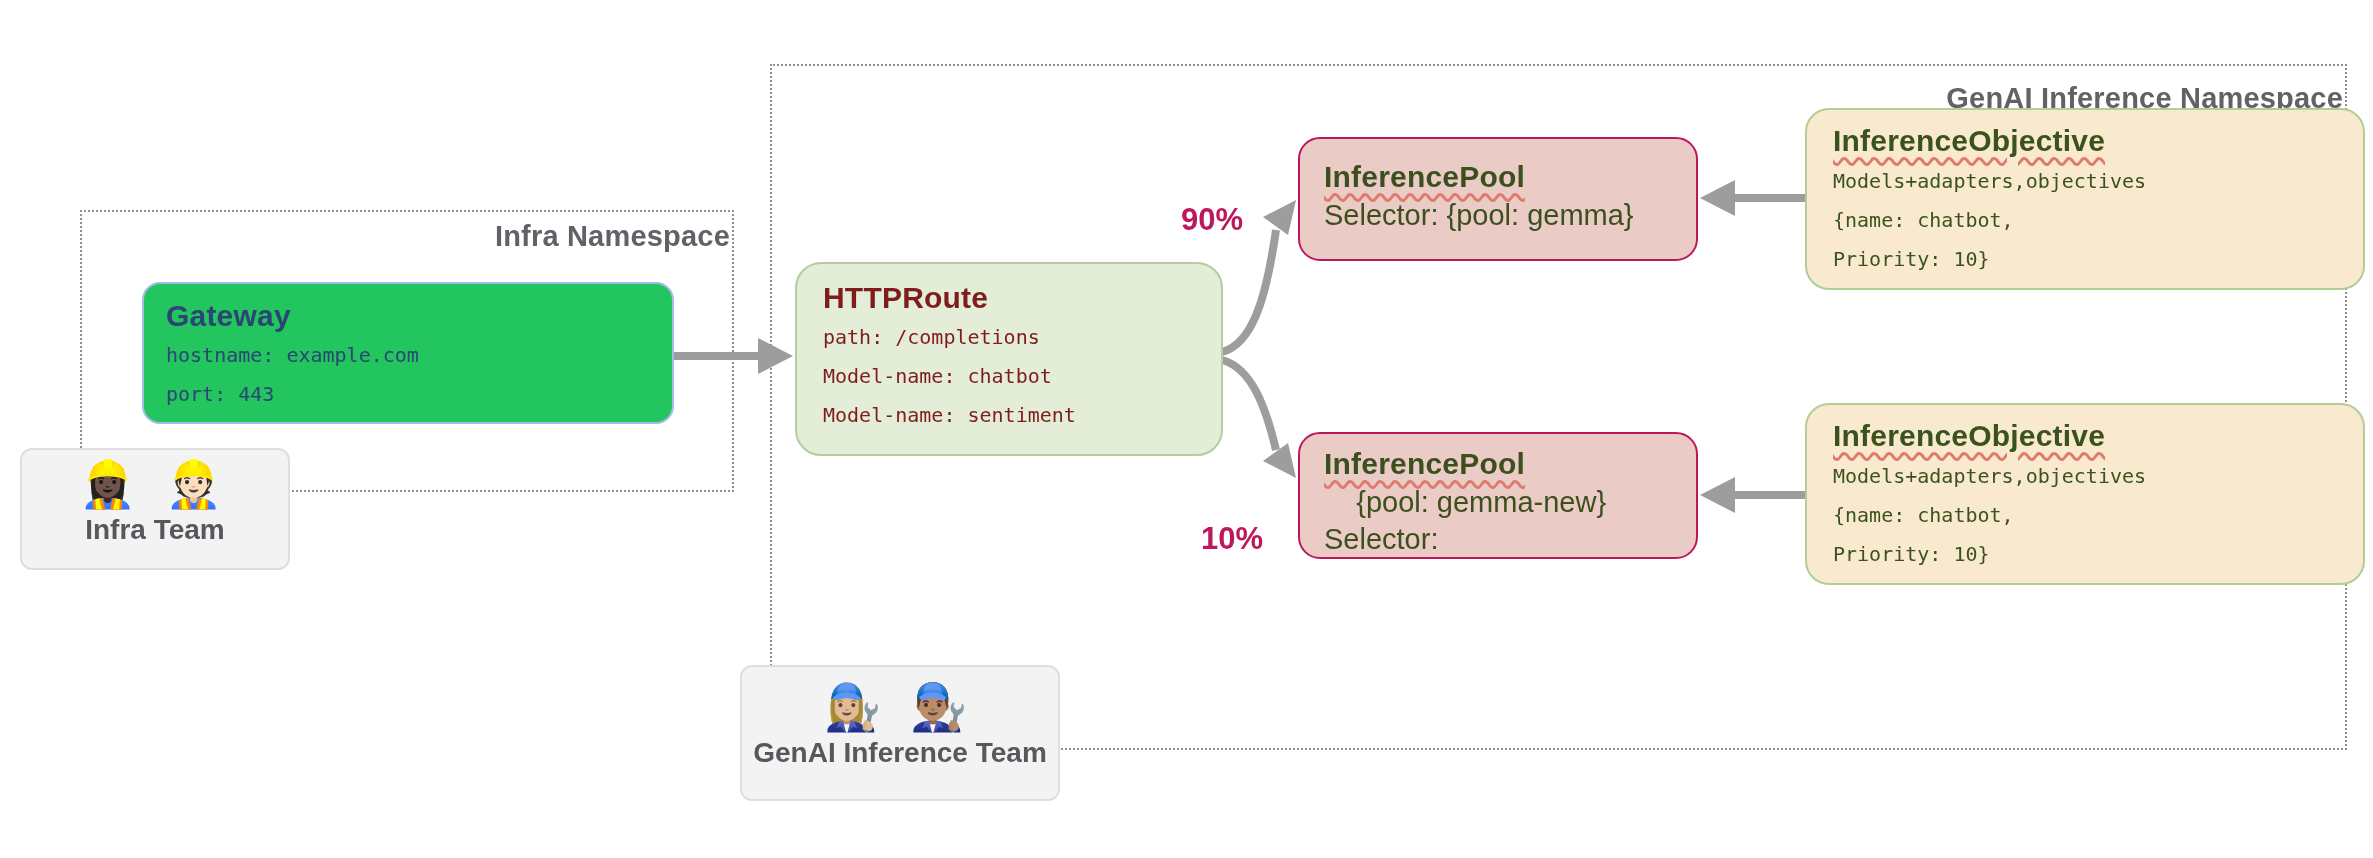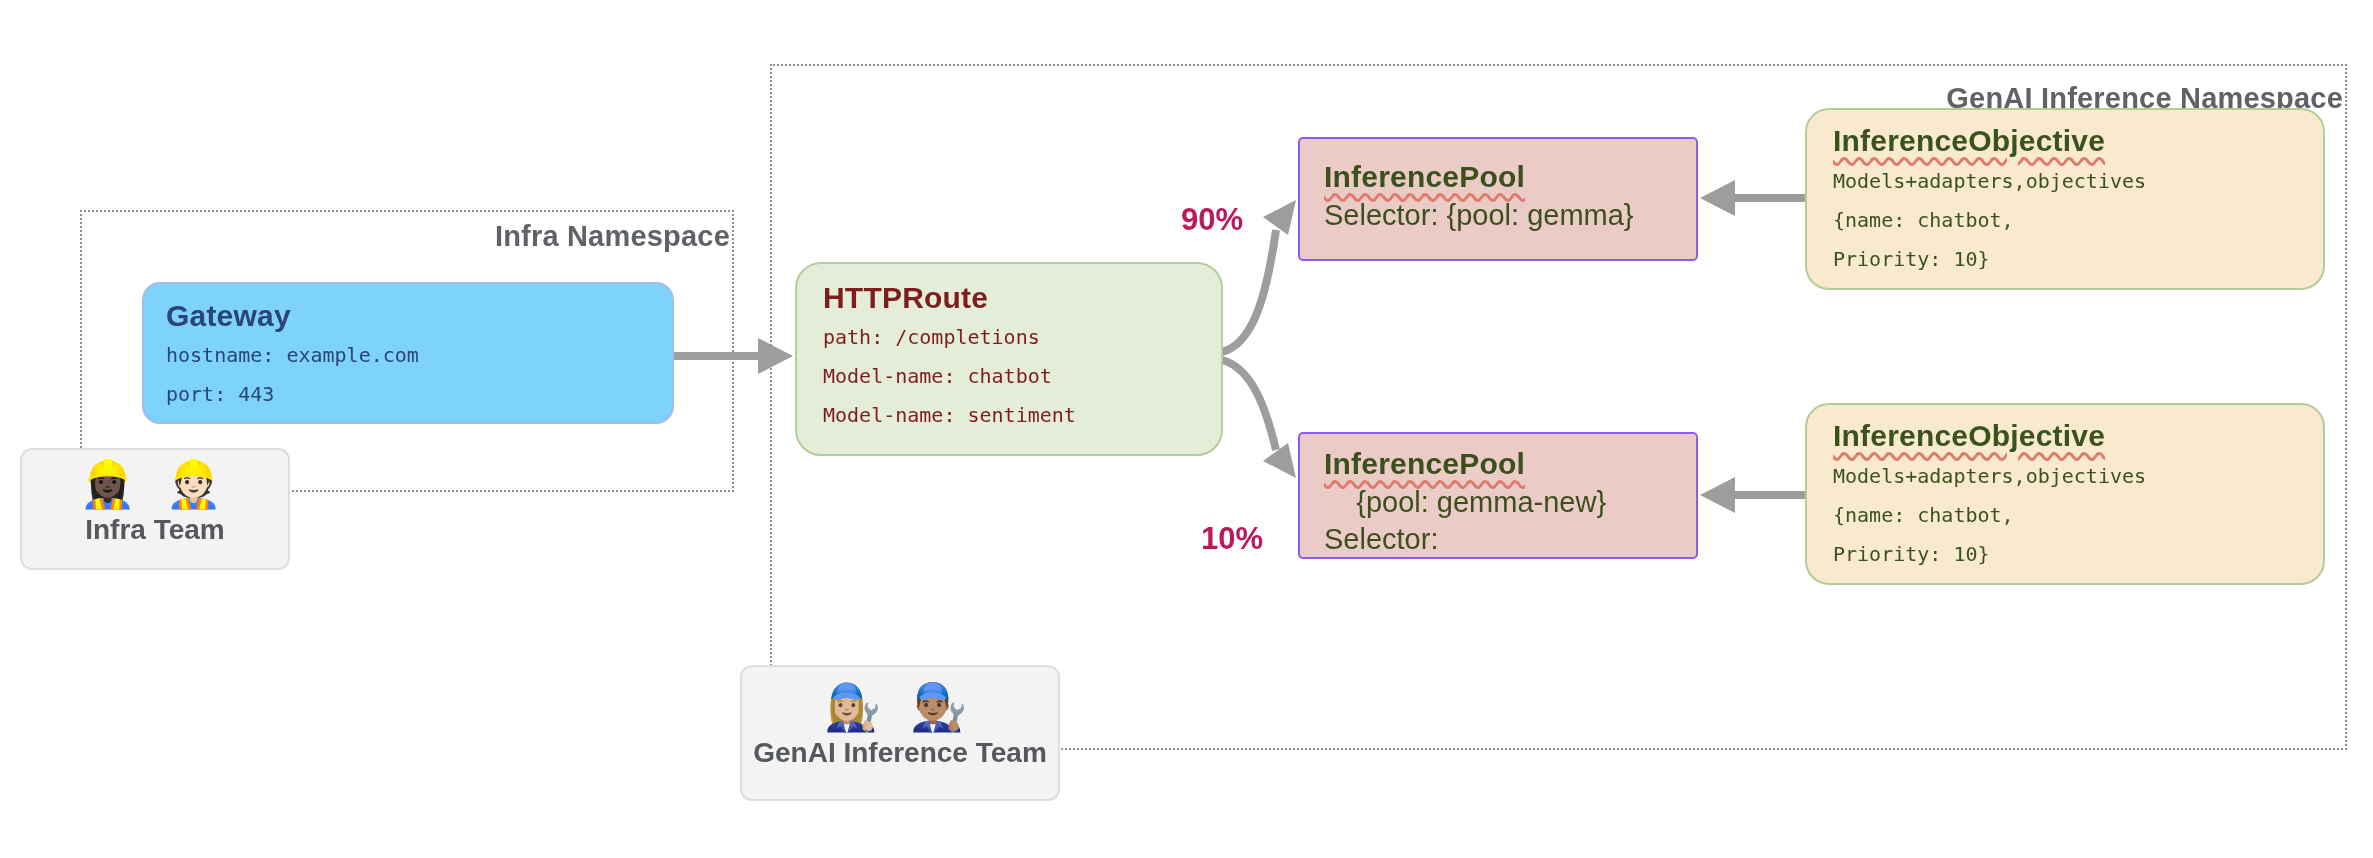--- a/index.html
+++ b/index.html
@@ -53,49 +53,49 @@
   }
   .squiggle{
     text-decoration-line:underline;
     text-decoration-style:wavy;
     text-decoration-color:#e07a6d;
     text-decoration-thickness:2.5px;
     text-underline-offset:6px;
   }
   .gateway{
     left:142px;top:282px;width:532px;height:142px;
-    background:#7dd3fc;
+    background:#22c55e;
     border:2.5px solid #a5bbe8;
     border-radius:18px;
     padding:12px 16px 0 22px;
     color:#2b4675;
   }
   .gateway .mono-line{color:#2b4675;}
   .httproute{
     left:795px;top:262px;width:428px;height:194px;
     background:#e4edd8;
     border:2.5px solid #b5cba0;
     border-radius:26px;
     padding:14px 10px 0 26px;
     color:#7f1d1d;
   }
   .pool{
     background:#ebcbc6;
-    border:2px solid #8b5cf6;
-    border-radius:5px;
+    border:2px solid #be185d;
+    border-radius:22px;
     color:#3c501e;
   }
   .pool-top{left:1298px;top:137px;width:400px;height:124px;padding:18px 10px 0 24px;}
   .pool-bottom{left:1298px;top:432px;width:400px;height:127px;padding:10px 10px 0 24px;}
   .objective{
     background:#f8e9cf;
     border:2.5px solid #b1ce94;
     border-radius:24px;
     color:#3a531d;
-    width:520px;height:182px;
+    width:560px;height:182px;
     padding:10px 10px 0 26px;
   }
   .objective-top{left:1805px;top:108px;}
   .objective-bottom{left:1805px;top:403px;}
   
   .team{
     position:absolute;
     background:#f3f3f4;
     border:2px solid #dedede;
     border-radius:12px;

